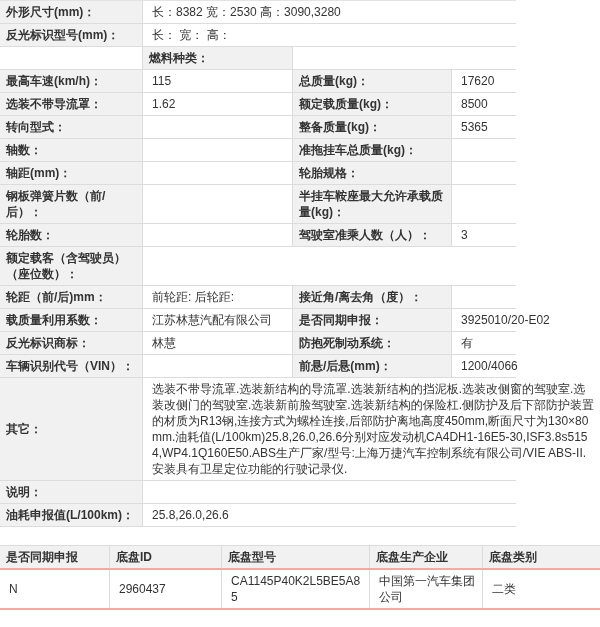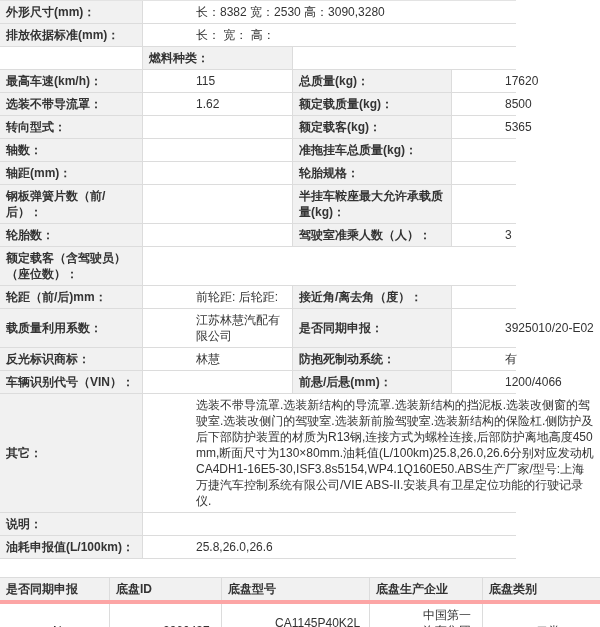--- a/index.html
+++ b/index.html
@@ -30,47 +30,46 @@
     word-break: break-all;
   }
   .cell.last { border-right: none; }
   .label-cell {
     background: #f1f1f1;
     font-weight: bold;
   }
   .value-cell {
     background: #ffffff;
     padding-left: 9px;
-    margin-left: 44px;
   }
 
   
   .table-gap { height: 18px; background: #ffffff; }
 
   
   .chassis-table { width: 600px; border-top: 1px solid #dcdcdc; }
   .chassis-row {
     display: grid;
     grid-template-columns: 110px 112px 148px 113px 117px;
-    border-bottom: 4px solid #fca5a5;
+    border-bottom: 2px solid #fca5a5;
   }
   .chassis-row .cell { min-height: 21px; }
   .chassis-row.data .cell { min-height: 36px; background: #ffffff; }
 </style>
 </head>
 <body>
 
 <div class="page">
   <div class="spec-table" id="specTable">
       <div class="spec-row full">
         <div class="cell label-cell">外形尺寸(mm)：</div>
         <div class="cell value-cell last">长：8382 宽：2530 高：3090,3280</div>
       </div>
       <div class="spec-row full">
-        <div class="cell label-cell">排放依据标准(mm)：</div>
+        <div class="cell label-cell">反光标识型号(mm)：</div>
         <div class="cell value-cell last">长： 宽： 高：</div>
       </div>
       <div class="spec-row">
         <div class="cell value-cell"></div>
         <div class="cell label-cell">燃料种类：</div>
         <div class="cell value-cell last"></div>
       </div>
       <div class="spec-row">
         <div class="cell label-cell">最高车速(km/h)：</div>
         <div class="cell value-cell">115</div>
@@ -79,21 +78,21 @@
       </div>
       <div class="spec-row">
         <div class="cell label-cell">选装不带导流罩：</div>
         <div class="cell value-cell">1.62</div>
         <div class="cell label-cell">额定载质量(kg)：</div>
         <div class="cell value-cell last">8500</div>
       </div>
       <div class="spec-row">
         <div class="cell label-cell">转向型式：</div>
         <div class="cell value-cell"></div>
-        <div class="cell label-cell">额定载客(kg)：</div>
+        <div class="cell label-cell">整备质量(kg)：</div>
         <div class="cell value-cell last">5365</div>
       </div>
       <div class="spec-row">
         <div class="cell label-cell">轴数：</div>
         <div class="cell value-cell"></div>
         <div class="cell label-cell">准拖挂车总质量(kg)：</div>
         <div class="cell value-cell last"></div>
       </div>
       <div class="spec-row">
         <div class="cell label-cell">轴距(mm)：</div>

